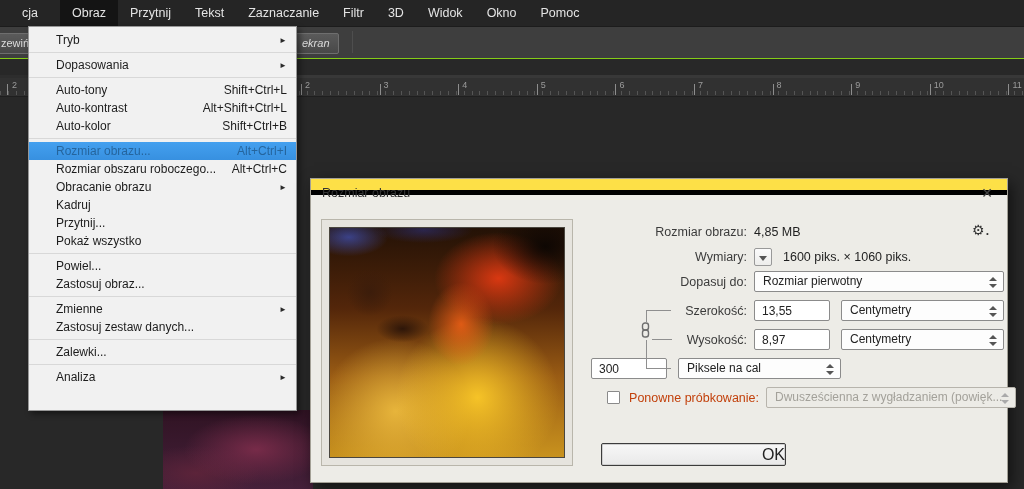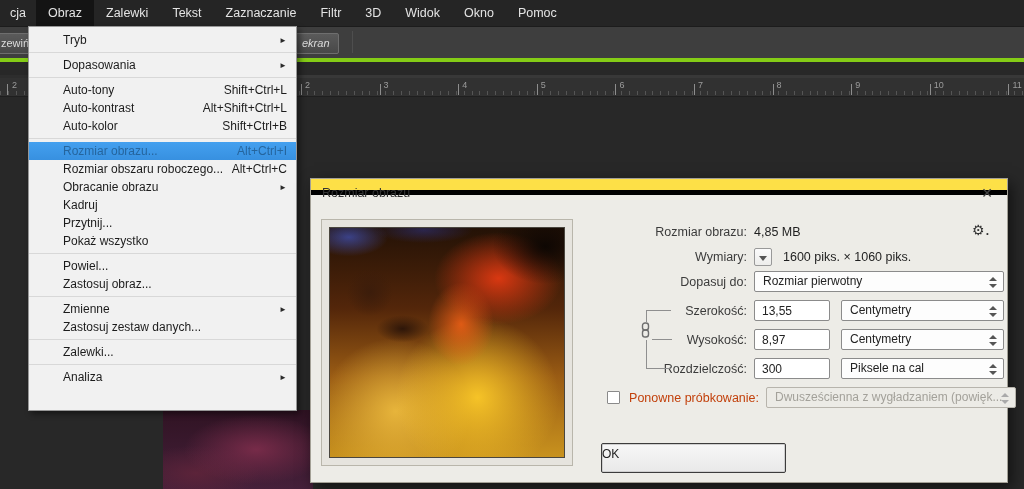--- a/index.html
+++ b/index.html
@@ -3,26 +3,26 @@
 <meta charset="utf-8">
 <style>
   html,body{margin:0;padding:0;background:#111;}
   #screen{position:relative;width:1024px;height:489px;overflow:hidden;background:#282828;
           font-family:"Liberation Sans","DejaVu Sans",sans-serif;-webkit-font-smoothing:antialiased;}
 
   
   #menubar{position:absolute;left:0;top:0;width:1024px;height:26px;background:#252525;
            display:flex;align-items:stretch;z-index:30;border-bottom:1px solid #1c1c1c;}
   .mb-item{display:flex;align-items:center;padding:0 12px;font-size:12.5px;color:#e4e4e4;cursor:default;}
-  .mb-item:first-child{padding:0 10px;}
+  .mb-item:first-child{padding:0 22px;}
   .mb-item.active{background:#141414;}
 
   
   #optionsbar{position:absolute;left:0;top:26px;width:1024px;height:32px;background:#3e3e3e;
-              border-bottom:4px solid #84cc16;z-index:5;}
+              border-bottom:1px solid #84cc16;z-index:5;}
   .opt-btn{position:absolute;top:7px;height:19px;line-height:19px;background:linear-gradient(#5a5a5a,#484848);
            border:1px solid #6e6e6e;border-radius:2px;color:#dcdcdc;font-size:11px;padding:0 8px;}
   #opt-partial{left:-8px;}
   #opt-ekran{left:293px;font-style:italic;}
   .opt-divider{position:absolute;left:352px;top:5px;width:1px;height:22px;background:#4e4e4e;}
 
   
   #tabstrip{position:absolute;left:0;top:75px;width:1024px;height:19px;background:#383838;z-index:4;}
   #doc-tab{position:absolute;left:0;top:0;width:30px;height:19px;background:#2d2d2d;border-right:1px solid #222;
            color:#cfcfcf;font-size:10.5px;font-weight:bold;line-height:19px;padding-left:2px;overflow:hidden;white-space:nowrap;}
@@ -41,21 +41,21 @@
       background:
         radial-gradient(ellipse 60% 55% at 62% 50%,rgba(122,44,74,.95),rgba(122,44,74,0) 80%),
         radial-gradient(ellipse 55% 45% at 22% 80%,rgba(95,36,58,.9),rgba(95,36,58,0) 78%),
         linear-gradient(180deg,#301323,#45203a);}
 
   
   #menu-panel{position:absolute;left:28px;top:26px;width:269px;height:385px;background:#f1f1f1;
               border:1px solid #979797;box-shadow:3px 3px 6px rgba(0,0,0,.45);z-index:40;
               box-sizing:border-box;padding-top:4px;}
   .menu-item{height:18px;display:flex;align-items:center;justify-content:space-between;
-             padding:0 9px 0 34px;font-size:12px;color:#1c1c1c;cursor:default;}
+             padding:0 9px 0 27px;font-size:12px;color:#1c1c1c;cursor:default;}
   .menu-item .mi-shortcut{font-size:12px;color:#1c1c1c;}
   .menu-item .mi-arrow{font-size:8px;color:#2a2a2a;}
   .menu-item.hl{background:linear-gradient(#44a0ef,#3790e0);}
   .menu-item.hl,.menu-item.hl .mi-shortcut{color:rgba(23,69,112,.62);}
   .menu-sep{height:1px;background:#d8d8d8;margin:3px 0;}
 
   
   #dialog{position:absolute;left:310px;top:178px;width:698px;height:305px;background:#edece7;
           border:1px solid #a3a096;box-shadow:4px 5px 14px rgba(0,0,0,.55);z-index:50;box-sizing:border-box;}
   #dialog-titlebar{position:absolute;left:0;top:0;width:100%;height:16px;background:#fde047;
@@ -108,22 +108,22 @@
   #link-bracket{position:absolute;left:335px;top:131px;width:25px;height:59px;
       border-left:1px solid #8f8f8f;border-top:1px solid #8f8f8f;border-bottom:1px solid #8f8f8f;box-sizing:border-box;}
   #link-bracket .mid{position:absolute;left:0;top:28px;width:25px;border-top:1px solid #8f8f8f;}
   #link-icon{position:absolute;left:328px;top:143px;width:13px;height:18px;background:#edece7;text-align:center;}
 
   .checkbox{width:13px;height:13px;box-sizing:border-box;background:#fff;border:1px solid #8a8a8a;
             border-radius:1px;flex:none;margin:0 0 0 16px;}
   #resample-label{width:146px;box-sizing:border-box;text-align:right;padding-right:7px;font-size:12.5px;
             color:#c2410c;white-space:nowrap;flex:none;}
 
-  .dbtn{position:absolute;top:264px;height:30px;box-sizing:border-box;border:1px solid #8b8b8b;border-radius:2px;
-        background:linear-gradient(#f7f7f7,#e9e9e9);font-size:12px;color:#222;text-align:left;line-height:21px;}
+  .dbtn{position:absolute;top:264px;height:23px;box-sizing:border-box;border:1px solid #8b8b8b;border-radius:2px;
+        background:linear-gradient(#f7f7f7,#e9e9e9);font-size:16px;color:#222;text-align:right;line-height:21px;}
   #btn-ok{left:290px;width:185px;border-color:#3c3c3c;box-shadow:inset 0 0 0 1px #cfcfcf;}
   #btn-cancel{left:497px;width:183px;}
 </style>
 </head>
 <body>
 
 <div id="screen">
 
   <div id="optionsbar">
     <div class="opt-btn" id="opt-partial">zewiń</div>
@@ -142,21 +142,21 @@
     <span id="ruler-labels"><span class="ruler-tick" style="left: 301px;"></span><span class="ruler-num" style="left: 305px;">2</span><span class="ruler-tick" style="left: 379.6px;"></span><span class="ruler-num" style="left: 383.6px;">3</span><span class="ruler-tick" style="left: 458.2px;"></span><span class="ruler-num" style="left: 462.2px;">4</span><span class="ruler-tick" style="left: 536.8px;"></span><span class="ruler-num" style="left: 540.8px;">5</span><span class="ruler-tick" style="left: 615.4px;"></span><span class="ruler-num" style="left: 619.4px;">6</span><span class="ruler-tick" style="left: 694px;"></span><span class="ruler-num" style="left: 698px;">7</span><span class="ruler-tick" style="left: 772.6px;"></span><span class="ruler-num" style="left: 776.6px;">8</span><span class="ruler-tick" style="left: 851.2px;"></span><span class="ruler-num" style="left: 855.2px;">9</span><span class="ruler-tick" style="left: 929.8px;"></span><span class="ruler-num" style="left: 933.8px;">10</span><span class="ruler-tick" style="left: 1008.4px;"></span><span class="ruler-num" style="left: 1012.4px;">11</span></span>
   </div>
 
   <div id="canvas">
     <div id="canvas-image"></div>
   </div>
 
   <div id="menubar">
       <div class="mb-item">cja</div>
       <div class="mb-item active">Obraz</div>
-      <div class="mb-item">Zalewki</div>
+      <div class="mb-item">Przytnij</div>
       <div class="mb-item">Tekst</div>
       <div class="mb-item">Zaznaczanie</div>
       <div class="mb-item">Filtr</div>
       <div class="mb-item">3D</div>
       <div class="mb-item">Widok</div>
       <div class="mb-item">Okno</div>
       <div class="mb-item">Pomoc</div>
     </div>
 
   <div id="menu-panel">
@@ -283,21 +283,20 @@
       <div class="dselect unit">
         <span>Centymetry</span>
         <span class="ud">
             <i class="up"></i>
             <i class="dn"></i>
           </span>
       </div>
     </div>
 
     <div class="drow" style="top:179px">
-      <span class="dlabel">Rozdzielczość:</span>
       <input class="dinput" value="300" style="">
       <div class="dselect unit">
         <span>Piksele na cal</span>
         <span class="ud">
             <i class="up"></i>
             <i class="dn"></i>
           </span>
       </div>
     </div>
 

